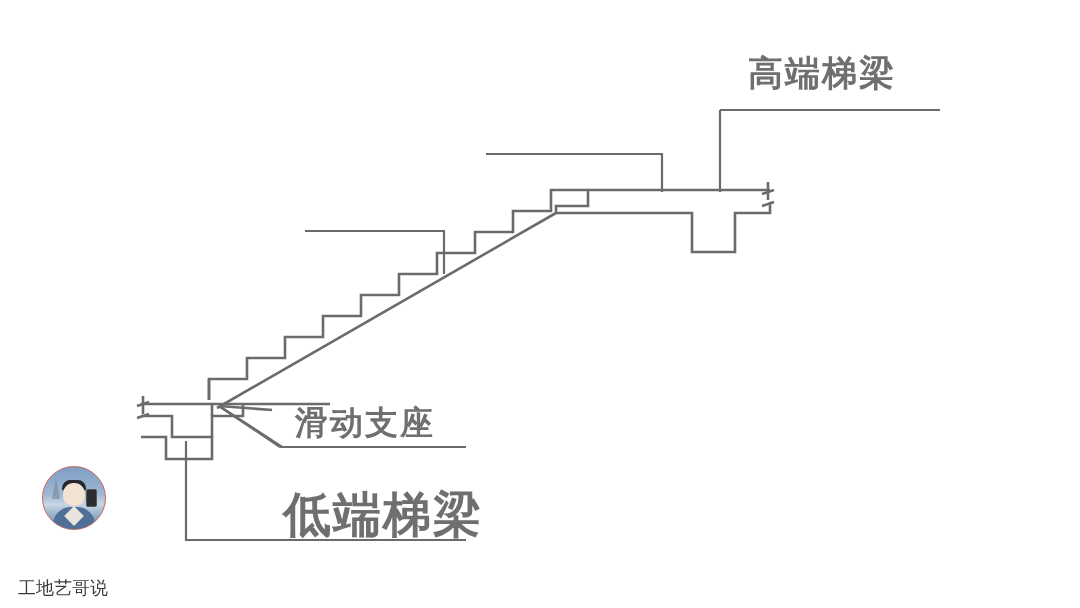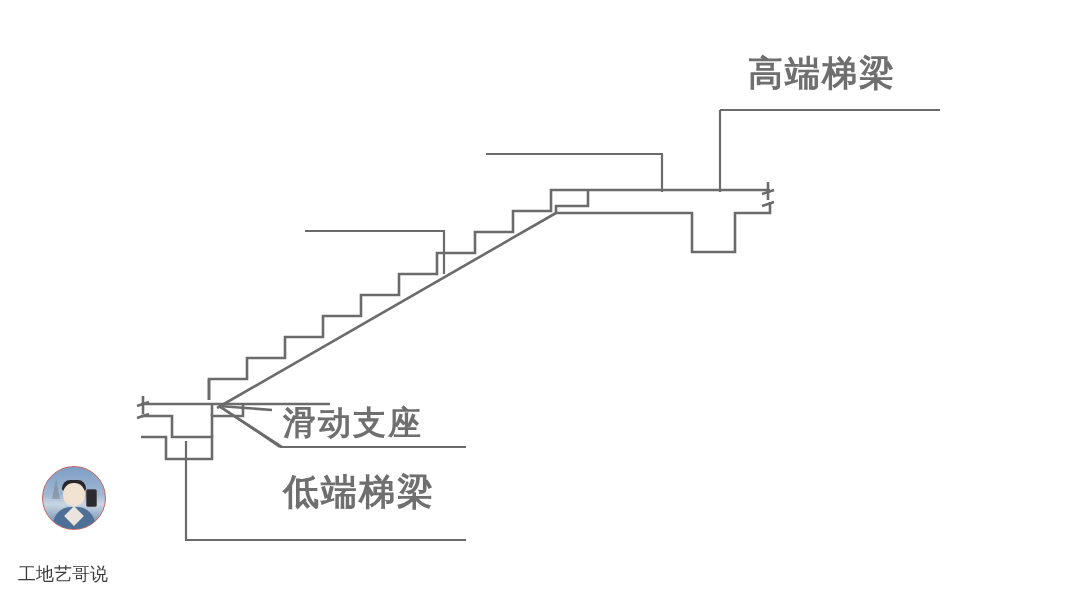--- a/index.html
+++ b/index.html
@@ -35,22 +35,22 @@
     font-weight: 700;
     white-space: nowrap;
     letter-spacing: 2px;
     line-height: 1;
     user-select: none;
     text-align: right;
   }
   .lbl-gdtl { left: 748px; top: 56px; font-size: 35px; }
   .lbl-gdpb { left: 489px; top: 104px; font-size: 35px; }
   .lbl-tbd  { left: 310px; top: 184px; font-size: 33px; }
-  .lbl-hdzz { left: 283px; top: 406px; font-size: 33px; }
-  .lbl-ddtl { left: 283px; top: 474px; font-size: 36px; }
+  .lbl-hdzz { left: 295px; top: 406px; font-size: 33px; }
+  .lbl-ddtl { left: 283px; top: 490px; font-size: 48px; }
 
   
   #watermark {
     position: absolute;
     left: 18px;
     top: 466px;
     width: 180px;
     height: 130px;
   }
   #wm-avatar {
@@ -120,21 +120,21 @@
     top: 12px;
     width: 0;
     height: 0;
     border-left: 4px solid transparent;
     border-right: 4px solid transparent;
     border-bottom: 20px solid rgba(120,130,140,0.55);
   }
   #wm-name {
     position: absolute;
     left: 0px;
-    top: 96px;
+    top: 110px;
     font-size: 18px;
     color: #3b3b3b;
     font-family: "DejaVu Sans", "Liberation Sans", sans-serif;
     white-space: nowrap;
   }
 </style>
 </head>
 <body>
 
 <div id="stage">

